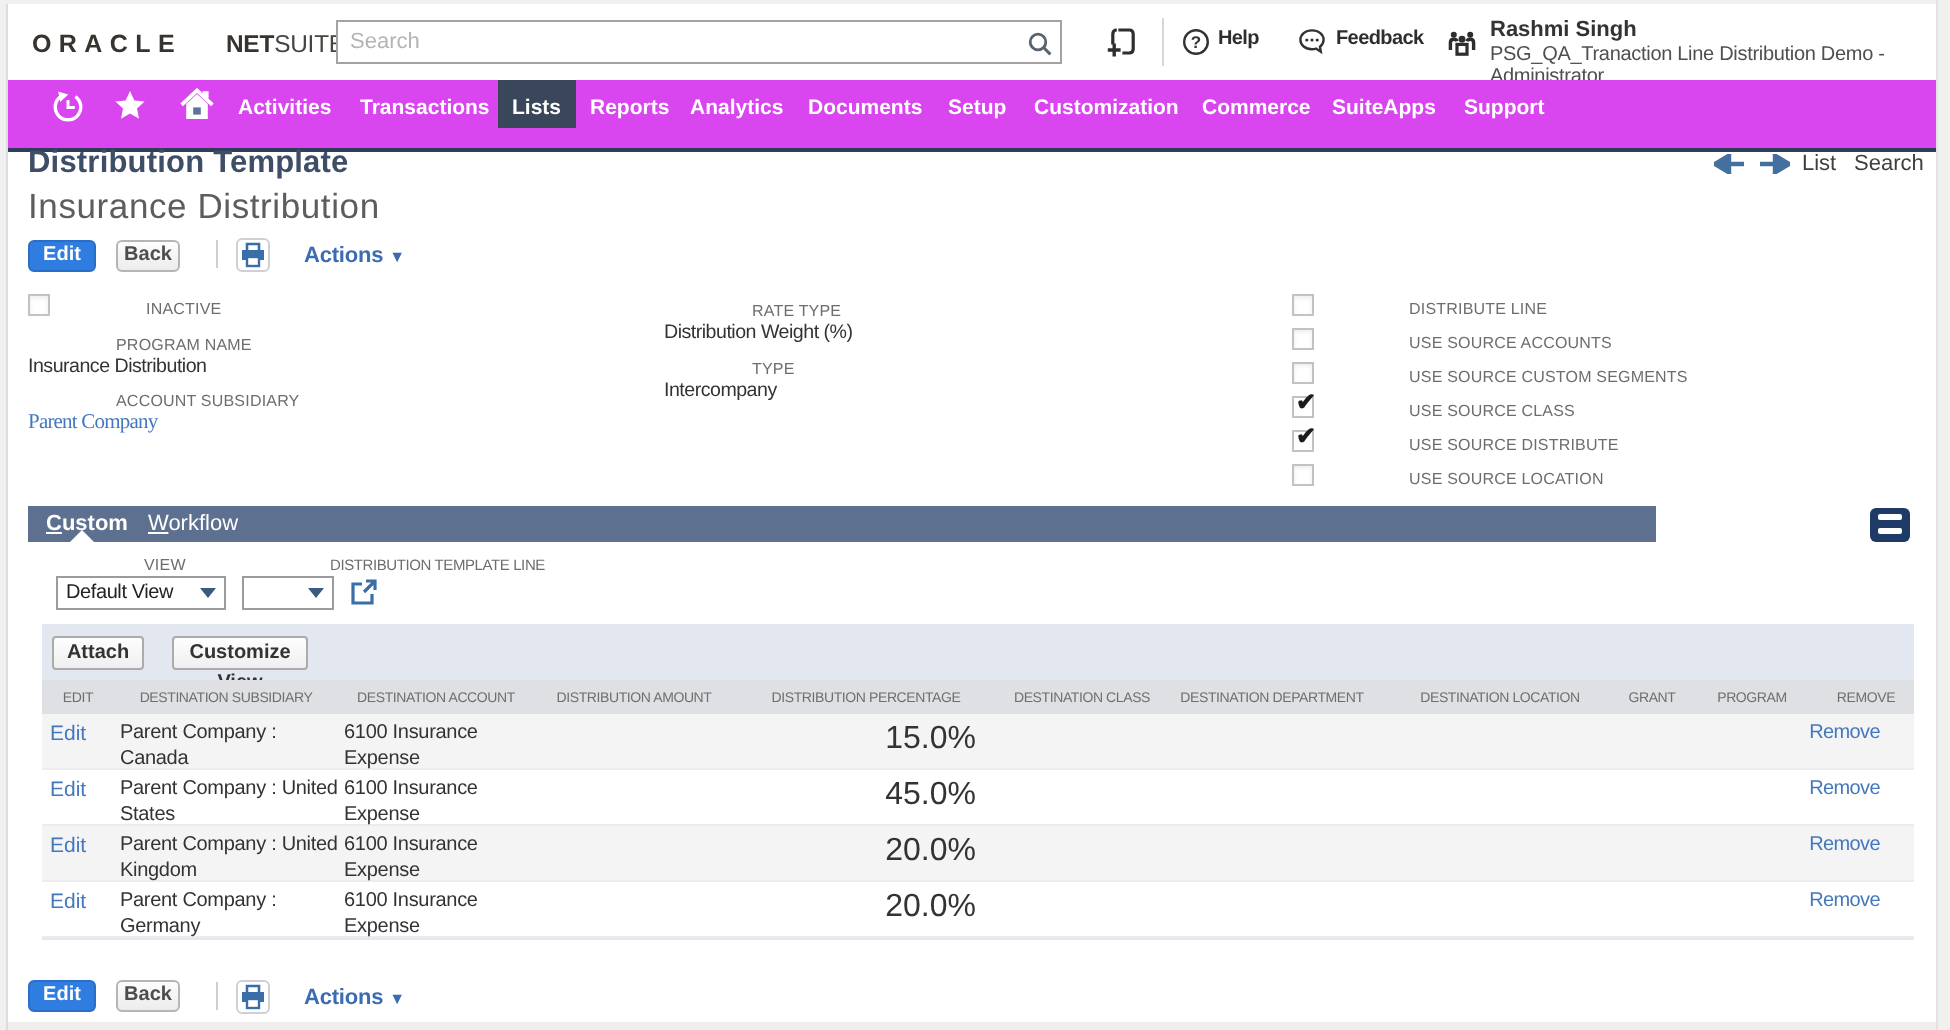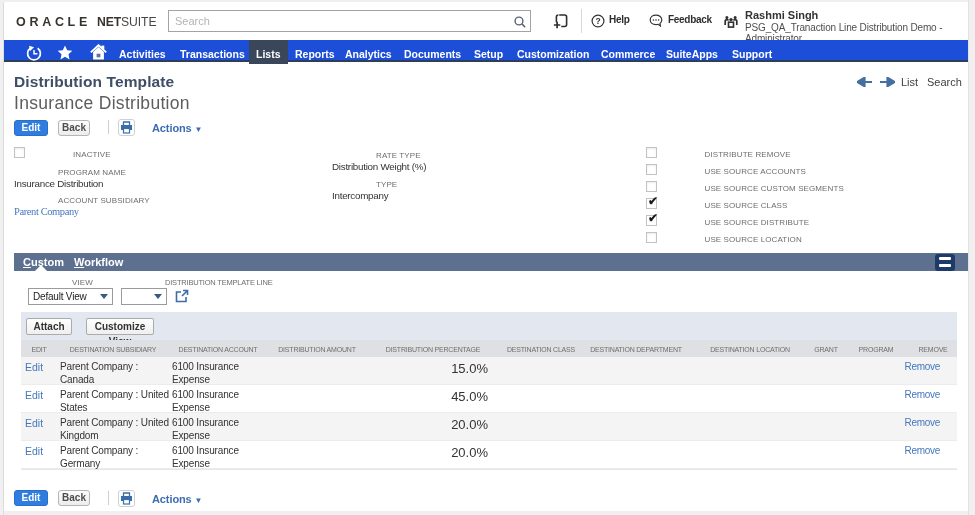--- a/index.html
+++ b/index.html
@@ -8,32 +8,32 @@
 .abs { position:absolute; }
 #frame { position:absolute; left:0; top:0; width:975px; height:515px; border:1px solid #e2e2e2; background:#fff; }
 #leftstrip { position:absolute; left:0; top:0; width:4px; height:515px; background:#f0f0f0; border-right:1px solid #dcdcdc; }
 #topstrip { position:absolute; left:0; top:0; width:975px; height:2px; background:#f0f0f0; }
 #rightstrip { position:absolute; right:0px; top:0px; width:7px; height:515px; background:#f0f0f0; border-left:1px solid #e2e2e2; }
 #botstrip { position:absolute; left:0px; bottom:0px; width:975px; height:4.5px; background:#efefef; }
 
 
 #logo { left:16px; top:14.5px; font-size:12.5px; color:#37332e; font-weight:bold; white-space:nowrap; }
 #logo .or { letter-spacing:3.7px; }
-#logo .ns1 { margin-left:6px; font-size:12.2px; letter-spacing:-0.1px; }
+#logo .ns1 { margin-left:22px; font-size:12.2px; letter-spacing:-0.1px; }
 #logo .ns2b { font-weight:normal; color:#474442; font-size:12.2px; letter-spacing:-0.1px; }
 #search { left:168px; top:10px; width:363px; height:22px; border:1px solid #a3a3a3; background:#fff; }
 #search .ph { position:absolute; left:6px; top:4px; font-size:11px; color:#b4b4b4; }
 #search svg { position:absolute; right:2.5px; top:3px; }
 #hdrdiv { left:581px; top:9px; width:1px; height:24px; background:#d7d7d7; }
 .hitem { top:14px; font-size:10px; letter-spacing:-0.3px; color:#2e2e2e; font-weight:bold; }
 #username { left:745px; top:9px; font-size:11px; color:#333; font-weight:bold; }
 #userrole { left:745px; top:22px; font-size:10px; letter-spacing:-0.15px; color:#4f4f4f; }
 
 
-#nav { left:4px; top:40px; width:964px; height:22px; background:#1d4ed8; border-bottom:2px solid #2f3e58; }
+#nav { left:4px; top:40px; width:964px; height:36px; background:#d946ef; border-bottom:2px solid #2f3e58; }
 .navitem { position:absolute; top:7.5px; font-size:10.5px; font-weight:bold; color:#fff; white-space:nowrap; }
 #navsel { position:absolute; left:245px; top:0; width:39px; height:24px; background:#3a4659; }
 
 
 #ptitle { left:14px; top:72.5px; font-size:15.5px; letter-spacing:0.1px; font-weight:bold; color:#3e4e66; }
 #psub { left:14px; top:92.5px; font-size:17.5px; letter-spacing:0.3px; color:#5d5d5d; }
 .toplinks { top:76px; font-size:11px; color:#3f3f3f; }
 
 
 .btn-blue { position:absolute; height:16px; background:#2f7de0; border:1px solid #2a6fc7; border-radius:3px; color:#fff; font-size:10px; font-weight:bold; text-align:center; line-height:14px; }
@@ -45,41 +45,41 @@
 
 
 .flabel { position:absolute; font-size:8px; color:#6d6d6d; letter-spacing:0.1px;margin-left:44px; }
 .fvalue { position:absolute; font-size:9.8px; letter-spacing:-0.25px; color:#333; }
 .flink  { position:absolute; font-size:10.5px; letter-spacing:-0.4px; color:#4478bd;font-family:Liberation Serif, serif; }
 .cb { position:absolute; width:11px; height:11px; border:1px solid #c2c2c2; background:#fff; box-shadow:inset 0 1px 2px rgba(0,0,0,0.08); }
 .cbck { position:absolute; width:11px; height:11px; border:1px solid #c2c2c2; background:#fff; }
 .cbck:after { content:"\2714"; position:absolute; left:1px; top:-5px; font-size:12px; color:#1a1a1a; font-weight:bold; }
 
 
-#tabbar { left:14px; top:253px; width:954px; height:18px; background:#5e7090;text-align:right; }
-#tabbar .tab { position:absolute; top:3px; color:#fff; font-size:11px;font-weight:bold; }
+#tabbar { left:14px; top:253px; width:814px; height:18px; background:#5e7090;text-align:right; }
+#tabbar .tab { position:absolute; top:3px; color:#fff; font-size:11px; }
 #tabnotch { position:absolute; left:21px; top:12px; width:0; height:0; border-left:6px solid transparent; border-right:6px solid transparent; border-bottom:6px solid #fff; }
 #listicon { position:absolute; left:921px; top:0.5px; width:19.5px; height:17px; background:#1e3a66; border-radius:3px; }
 #listicon i { position:absolute; left:4px; width:11.5px; height:3.5px; background:#fff; border-radius:1px; }
 
 
 .sel { position:absolute; height:16.5px; background:#fff; border:1px solid #9b9b9b; font-size:10px; letter-spacing:-0.2px; color:#222; }
 .sel .tx { position:absolute; left:4px; top:2px; }
 .sel .ar { position:absolute; right:4px; top:5px; width:0; height:0; border-left:4px solid transparent; border-right:4px solid transparent; border-top:5px solid #3c5a80; }
 
 
 #panel { left:21px; top:312px; width:936px; height:158px; background:#e2e7f0; }
 .pbtn { position:absolute; height:17px; background:linear-gradient(#fefefe,#efefef); border:1px solid #ababab; border-radius:2px; color:#333; font-size:10px; font-weight:bold; text-align:center; line-height:15px; }
 #thead { position:absolute; left:0; top:28px; width:936px; height:17px; background:#dee0e3; }
 .th { position:absolute; top:5.5px; font-size:7px; color:#6e6e6e; letter-spacing:-0.2px; white-space:nowrap; transform:translateX(-50%); }
 .trow { position:absolute; left:0; width:936px; height:28px; border-bottom:1px solid #ececec; }
 .trow .editl { position:absolute; left:4px; top:4px; font-size:10.5px; color:#4478bd; }
 .trow .sub  { position:absolute; left:39px; top:4px; font-size:10px; letter-spacing:-0.15px; color:#333; line-height:12.5px; }
 .trow .acc  { position:absolute; left:151px; top:4px; font-size:10px; letter-spacing:-0.15px; color:#333; line-height:12.5px; }
-.trow .pct  { position:absolute; left:380px; top:4px; width:87px; text-align:right; font-size:13px; color:#333; }
+.trow .pct  { position:absolute; left:380px; top:4px; width:87px; text-align:right; font-size:16px; color:#333; }
 .trow .rem  { position:absolute; right:17px; top:4px; font-size:10px; letter-spacing:-0.3px; color:#4478bd; }
 </style>
 </head>
 <body>
 <div id="frame"></div>
 
 <div class="abs" id="logo"><span class="or">ORACLE</span><span class="ns1">NET</span><span class="ns2b">SUITE</span></div>
 <div class="abs" id="search">
   <span class="ph">Search</span>
   <svg width="16" height="16" viewBox="0 0 16 16">
@@ -173,21 +173,21 @@
 <div class="fvalue" style="left:14px;top:178px">Insurance Distribution</div>
 <div class="flabel" style="left:14px;top:196px">ACCOUNT SUBSIDIARY</div>
 <div class="flink" style="left:14px;top:206px">Parent Company</div>
 
 <div class="flabel" style="left:332px;top:151px">RATE TYPE</div>
 <div class="fvalue" style="left:332px;top:161px">Distribution Weight (%)</div>
 <div class="flabel" style="left:332px;top:180px">TYPE</div>
 <div class="fvalue" style="left:332px;top:190px">Intercompany</div>
 
 <div class="cb" style="left:646px;top:147px"></div>
-<div class="flabel" style="left:660.5px;top:150px">DISTRIBUTE REMOVE</div>
+<div class="flabel" style="left:660.5px;top:150px">DISTRIBUTE LINE</div>
 <div class="cb" style="left:646px;top:164px"></div>
 <div class="flabel" style="left:660.5px;top:167px">USE SOURCE ACCOUNTS</div>
 <div class="cb" style="left:646px;top:181px"></div>
 <div class="flabel" style="left:660.5px;top:184px">USE SOURCE CUSTOM SEGMENTS</div>
 <div class="cbck" style="left:646px;top:198px"></div>
 <div class="flabel" style="left:660.5px;top:201px">USE SOURCE CLASS</div>
 <div class="cbck" style="left:646px;top:215px"></div>
 <div class="flabel" style="left:660.5px;top:218px">USE SOURCE DISTRIBUTE</div>
 <div class="cb" style="left:646px;top:232px"></div>
 <div class="flabel" style="left:660.5px;top:235px">USE SOURCE LOCATION</div>

